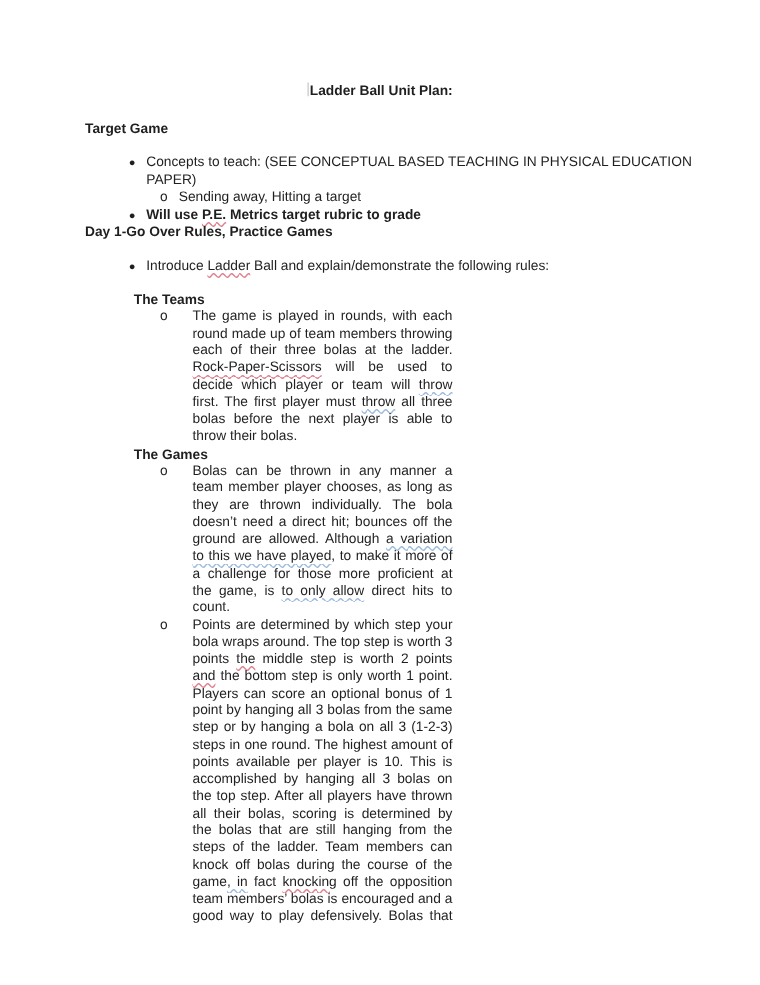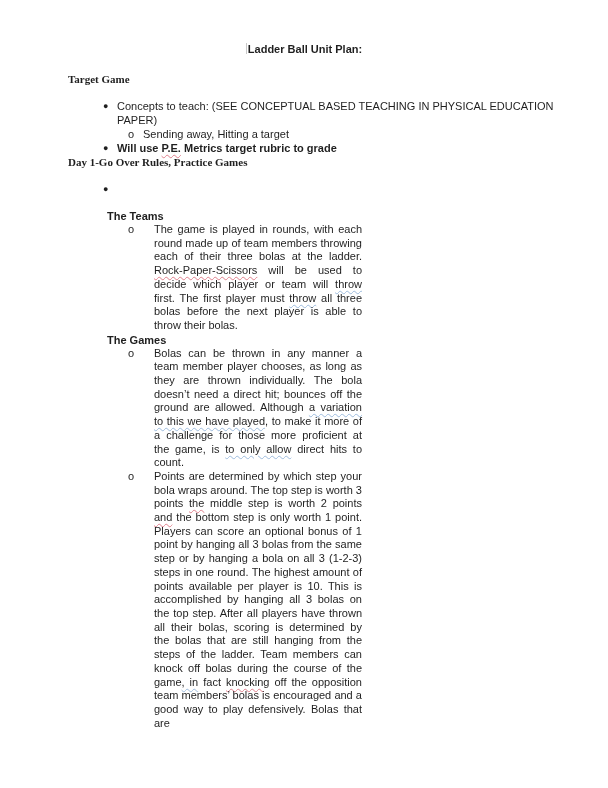--- a/index.html
+++ b/index.html
@@ -1,40 +1,40 @@
 <!DOCTYPE html>
 <html style="--sp-color: #e0808d; --gr-color: #9dbbdd;"><head>
 <meta charset="utf-8">
 <style>
   * { margin:0; padding:0; box-sizing:border-box; }
   html,body { background:#ffffff; }
   .page {
     position:relative;
     width:608px; height:740px;
     background:#ffffff;
-    padding:42px 40px 0 68px;
+    padding:66px 40px 0 68px;
     font-family:"Liberation Sans", sans-serif;
     font-size:11px; line-height:14px;
     color:#1f1f1f;
     overflow:hidden;
   }
   .title {
     text-align:center;
     font-weight:700;
     margin-left:-28px;
     position:relative;
   }
   .caret {
     display:inline-block;
     width:1px; height:11px;
     background:#c8c8c8;
     vertical-align:-1px;
     margin-right:1px;
   }
-  h2.heading { font-size:11px; line-height:14px; font-weight:700;font-family:Liberation Serif, serif; }
+  h2.heading { font-size:11px; line-height:14px; font-weight:700; }
   .h-target { margin-top:16px; }
   .h-day1 { margin-top:0; }
   ul.blist { list-style:none; margin-top:13px; }
   ul.blist li { display:flex; }
   .marker-l1 { width:14px; margin-left:35px; flex:none; font-size:9px; line-height:14px; }
   .marker-l2 { width:15px; margin-left:60px; flex:none; }
   li.bold { font-weight:700; }
   .rules { margin-top:13px; }
   .rule-heading { font-weight:700; margin-left:39px; }
   .rule-body { display:flex; }
@@ -82,20 +82,21 @@
       <span class="marker-l1">●</span>
       <span><span>Will use </span><span class="sq-sp">P.E.</span><span> Metrics target rubric to grade</span></span>
     </li>
   </ul>
 
   <h2 class="heading h-day1">Day 1-Go Over Rules, Practice Games</h2>
 
   <ul class="blist">
     <li>
       <span class="marker-l1">●</span>
+      <span><span>Introduce </span><span class="sq-sp">Ladder</span><span> Ball and explain/demonstrate the following rules:</span></span>
     </li>
   </ul>
 
   <div class="rules">
 
     <div class="rule">
       <div class="rule-heading">The Teams</div>
       <div class="rule-body">
         <span class="o-marker">o</span>
         <div class="jtext"><span>The game is played in rounds, with each round made up of team members throwing each of their three bolas at the ladder. </span><span class="sq-sp">Rock-Paper-Scissors</span><span> will be used to decide which player or team will </span><span class="sq-gr">throw</span><span> first. The first player must </span><span class="sq-gr">throw</span><span> all three bolas before the next player is able to throw their bolas.</span></div>

